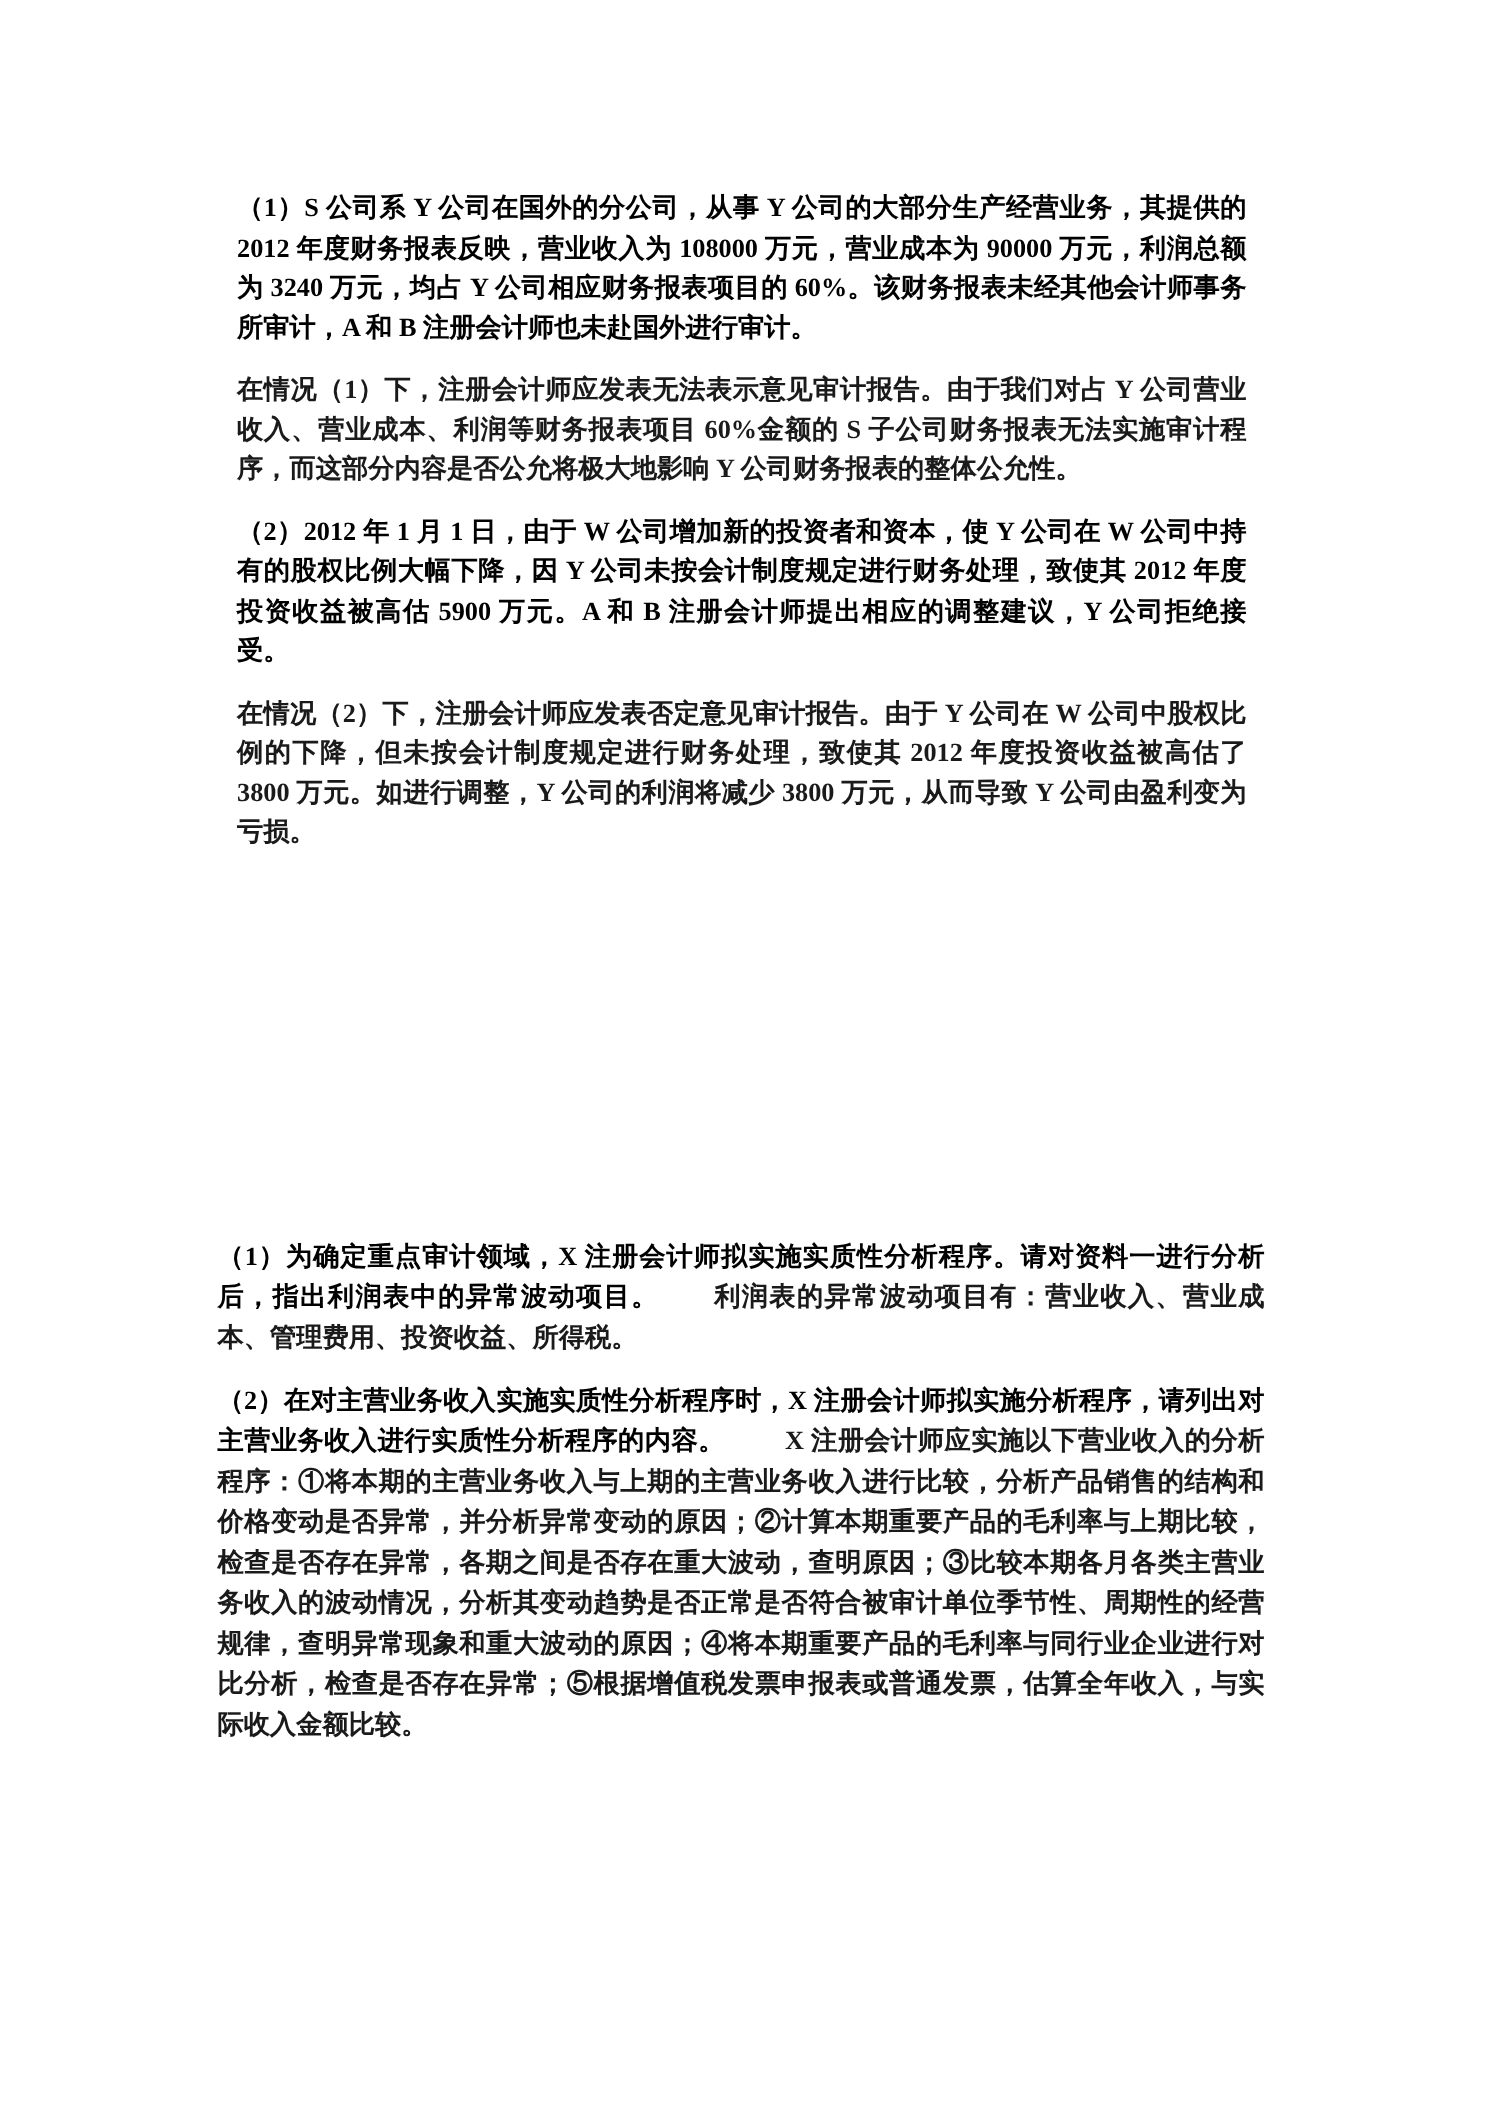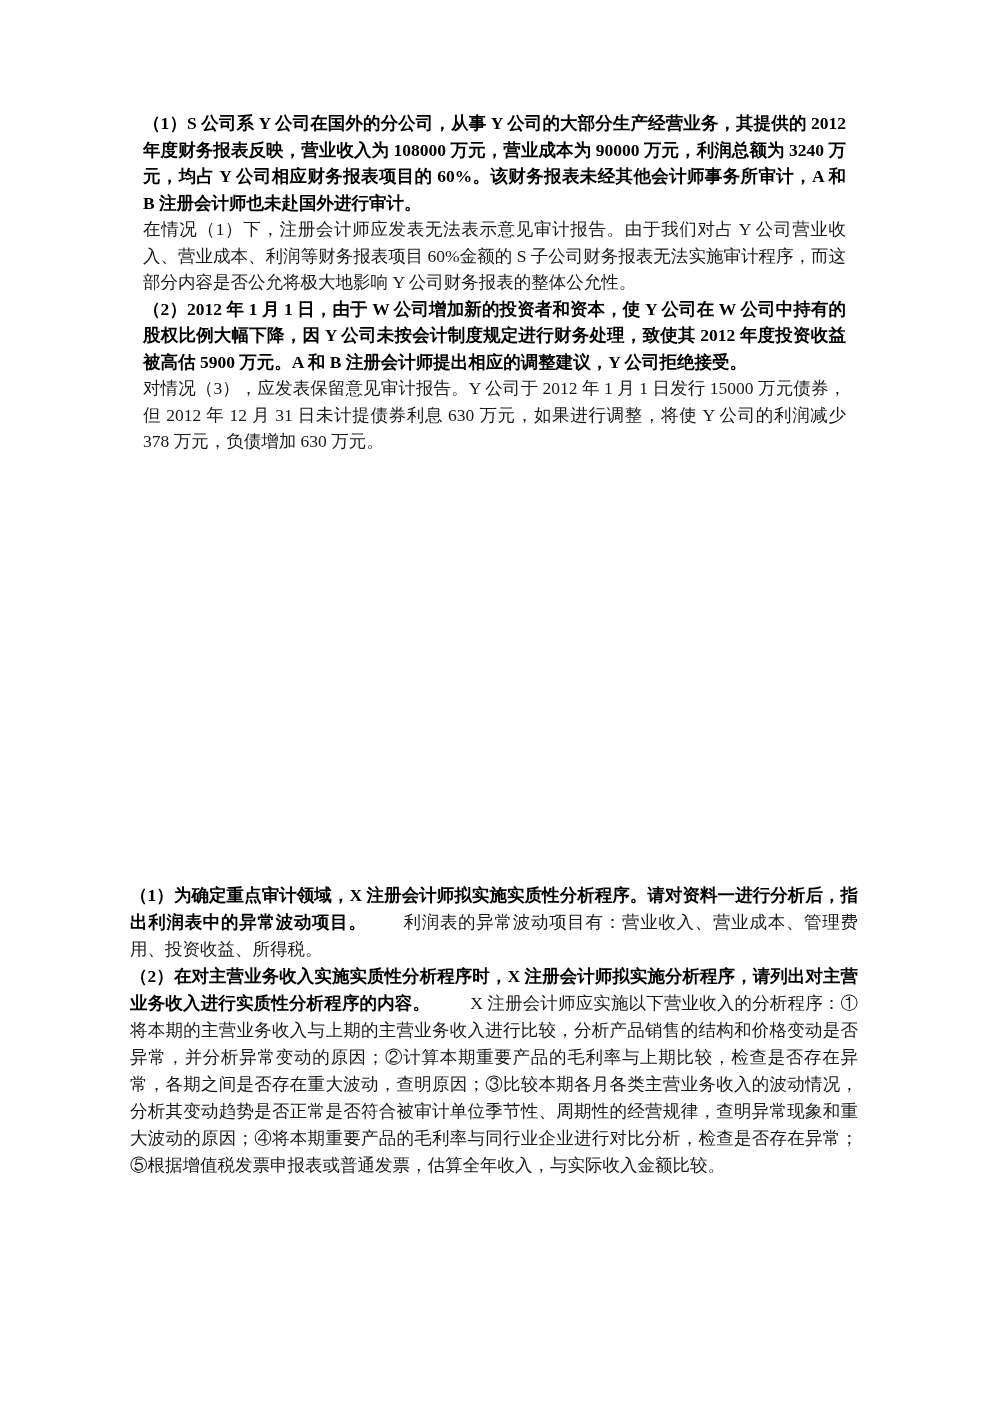--- a/index.html
+++ b/index.html
@@ -28,51 +28,51 @@
   }
   .sec1 {
     left: 143px;
     top: 110px;
     width: 703px;
     font-size: 17.5px;
     line-height: 26.5px;
   }
   .sec2 {
     left: 130px;
-    top: 882px;
+    top: 809px;
     width: 728px;
     font-size: 17.5px;
     line-height: 27px;
   }
   .sec p {
-    margin: 0;
+    margin: 15px;
     padding: 0;
   }
   .q, .qinline {
     font-weight: 700;
     color: #000000;
   }
   .a, .ainline {
-    font-weight: 400;
+    font-weight: 700;
     color: #1a1a1a;
   }
   .gap-a { display: inline-block; width: 36px; }
   .gap-b { display: inline-block; width: 40px; }
   .gap-c { display: inline-block; width: 50px; }
 </style>
 </head>
 <body>
 
 <div class="page">
 
   <div class="sec sec1">
     <p class="q">（1）S 公司系 Y 公司在国外的分公司，从事 Y 公司的大部分生产经营业务，其提供的 2012 年度财务报表反映，营业收入为 108000 万元，营业成本为 90000 万元，利润总额为 3240 万元，均占 Y 公司相应财务报表项目的 60%。该财务报表未经其他会计师事务所审计，A 和 B 注册会计师也未赴国外进行审计。</p>
     <p class="a">在情况（1）下，注册会计师应发表无法表示意见审计报告。由于我们对占 Y 公司营业收入、营业成本、利润等财务报表项目 60%金额的 S 子公司财务报表无法实施审计程序，而这部分内容是否公允将极大地影响 Y 公司财务报表的整体公允性。</p>
     <p class="q">（2）2012 年 1 月 1 日，由于 W 公司增加新的投资者和资本，使 Y 公司在 W 公司中持有的股权比例大幅下降，因 Y 公司未按会计制度规定进行财务处理，致使其 2012 年度投资收益被高估 5900 万元。A 和 B 注册会计师提出相应的调整建议，Y 公司拒绝接受。</p>
-    <p class="a">对情况（3），应发表保留意见审计报告。Y 公司于 2012 年 1 月 1 日发行 15000 万元债券，但 2012 年 12 月 31 日未计提债券利息 630 万元，如果进行调整，将使 Y 公司的利润减少 378 万元，负债增加 630 万元。</p>
+    <p class="a">在情况（2）下，注册会计师应发表否定意见审计报告。由于 Y 公司在 W 公司中股权比例的下降，但未按会计制度规定进行财务处理，致使其 2012 年度投资收益被高估了 3800 万元。如进行调整，Y 公司的利润将减少 3800 万元，从而导致 Y 公司由盈利变为亏损。</p>
   </div>
 
   <div class="sec sec2">
     <p>
       <span class="qinline">（1）为确定重点审计领域，X 注册会计师拟实施实质性分析程序。请对资料一进行分析后，指出利润表中的异常波动项目。</span><span class="gap-a"></span><span class="ainline">利润表的异常波动项目有：营业收入、营业成本、管理费用、投资收益、所得税。</span>
     </p>
     <p>
       <span class="qinline">（2）在对主营业务收入实施实质性分析程序时，X 注册会计师拟实施分析程序，请列出对主营业务收入进行实质性分析程序的内容。</span><span class="gap-b"></span><span class="ainline">X 注册会计师应实施以下营业收入的分析程序：①将本期的主营业务收入与上期的主营业务收入进行比较，分析产品销售的结构和价格变动是否异常，并分析异常变动的原因；②计算本期重要产品的毛利率与上期比较，检查是否存在异常，各期之间是否存在重大波动，查明原因；③比较本期各月各类主营业务收入的波动情况，分析其变动趋势是否正常是否符合被审计单位季节性、周期性的经营规律，查明异常现象和重大波动的原因；④将本期重要产品的毛利率与同行业企业进行对比分析，检查是否存在异常；⑤根据增值税发票申报表或普通发票，估算全年收入，与实际收入金额比较。</span>
     </p>
   </div>

